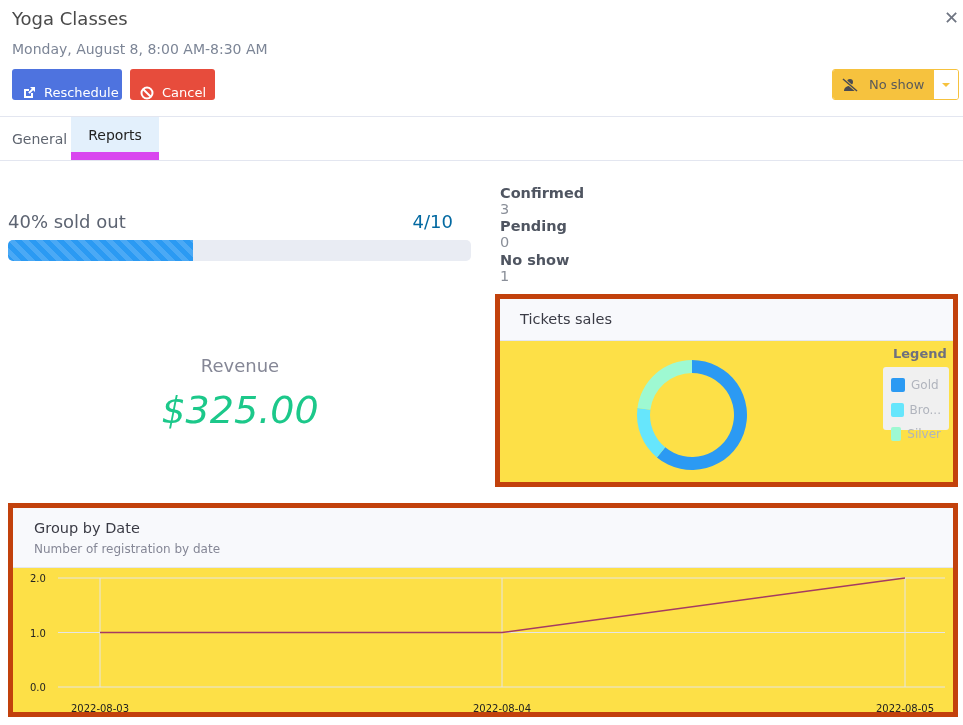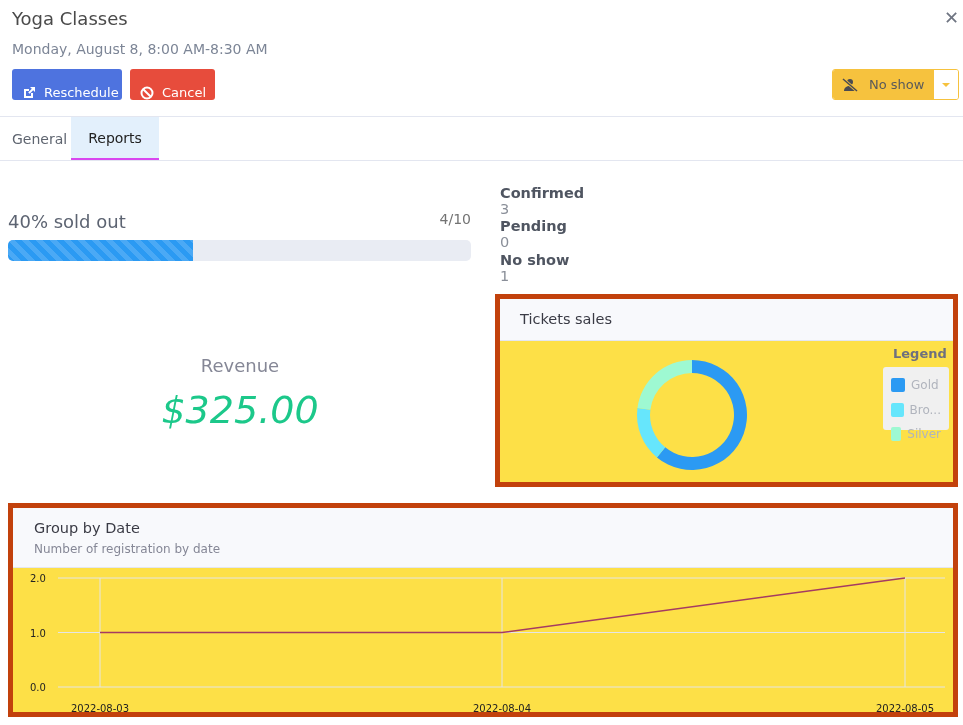--- a/index.html
+++ b/index.html
@@ -17,25 +17,25 @@
   .noshow-group { position: absolute; left: 832px; top: 69px; width: 127px; height: 31px; border: 1px solid #f6c23e; border-radius: 3px; display: flex; overflow: hidden; }
   .noshow-main { width: 101px; background: #f6c23e; display: flex; align-items: center; padding-left: 8px; font-size: 13px; color: #5a5a5a; cursor: pointer; }
   .noshow-main .ico { margin-right: 10px; display: inline-flex; }
   .noshow-caret { flex: 1; background: #fff; display: flex; align-items: center; justify-content: center; cursor: pointer; }
   .caret { width: 0; height: 0; border-left: 4px solid transparent; border-right: 4px solid transparent; border-top: 4px solid #f6c23e; }
 
   .hr-top { position: absolute; left: 0; right: 0; top: 116px; border-top: 1px solid #e3e6f0; }
   .tabs { position: absolute; left: 0; top: 117px; height: 43px; display: flex; }
   .tab { height: 43px; padding: 0 4px; display: flex; align-items: center; font-size: 14px; color: #5f6570; cursor: pointer; }
   .tab.first { padding-left: 12px; }
-  .tab.active { background: #e3f0fc; color: #222; border-bottom: 2px solid #d946ef; padding: 0 17px; }
+  .tab.active { background: #e3f0fc; color: #222; border-bottom: 8px solid #d946ef; padding: 0 17px; }
   .hr-tabs { position: absolute; left: 0; right: 0; top: 160px; border-top: 1px solid #e3e6f0; }
 
   .sold-label { position: absolute; left: 8px; top: 211px; font-size: 18px; color: #5d6472; }
-  .sold-count { position: absolute; right: 492px; top: 211px; font-size: 14px; color: #737373; }
+  .sold-count { position: absolute; right: 510px; top: 211px; font-size: 18px; color: #0369a1; }
   .progress { position: absolute; left: 8px; top: 240px; width: 463px; height: 21px; background: #e9ecf3; border-radius: 5px; overflow: hidden; }
   .progress-fill { height: 100%; background-color: #2b9af3;
     background-image: linear-gradient(45deg, rgba(255,255,255,.15) 25%, transparent 25%, transparent 50%, rgba(255,255,255,.15) 50%, rgba(255,255,255,.15) 75%, transparent 75%, transparent);
     background-size: 14px 14px; }
 
   .stat-row { position: absolute; left: 500px; width: 392px; display: flex; justify-content: flex-start; font-size: 14.5px; flex-direction: column; }
   .stat-label { color: #4f5561; font-weight: 600; }
   .stat-val { color: #8a8f99; }
 
   .revenue-label { position: absolute; left: 0; width: 480px; top: 355px; text-align: center; font-size: 18px; color: #858796; }

